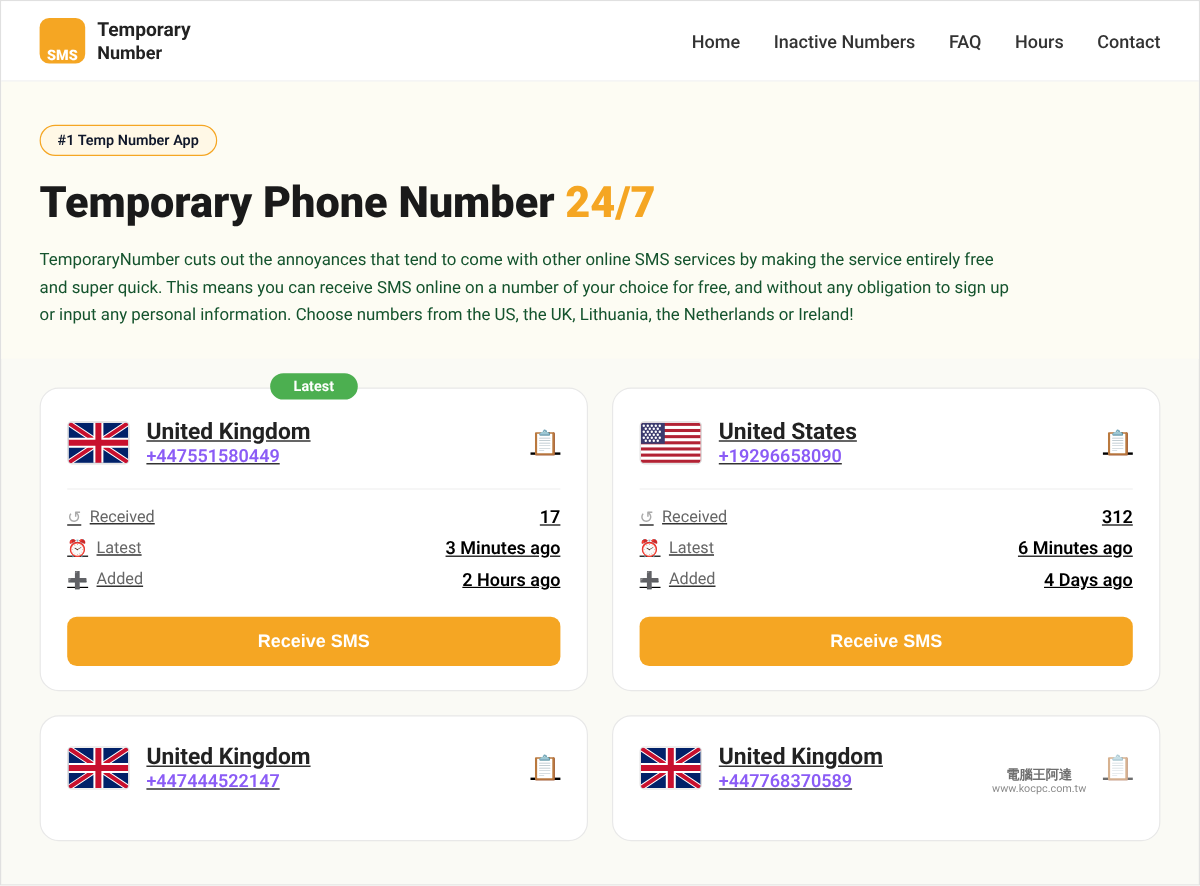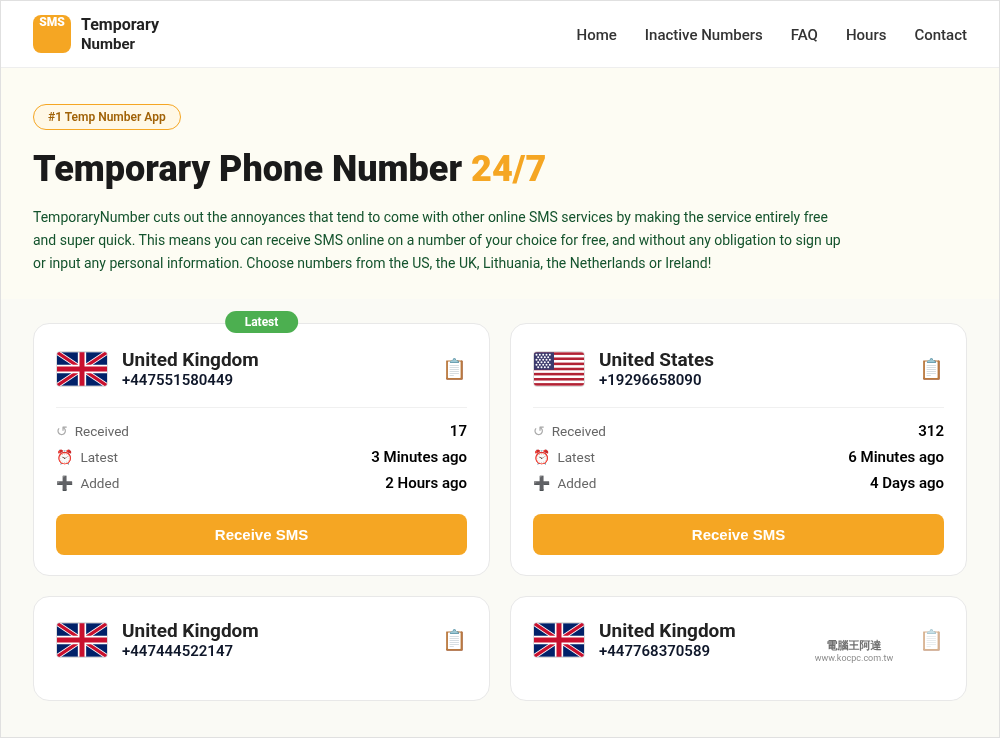--- a/index.html
+++ b/index.html
@@ -29,21 +29,21 @@
       display: flex;
       align-items: center;
       gap: 10px;
     }
     .logo-icon {
       background: #f5a623;
       border-radius: 8px;
       width: 38px;
       height: 38px;
       display: flex;
-      align-items: flex-start;
+      align-items: flex-end;
       justify-content: center;
       color: #fff;
       font-weight: 900;
       font-size: 12px;
     }
     .logo-text {
       display: flex;
       flex-direction: column;
       line-height: 1.2;
     }
@@ -72,21 +72,21 @@
 
     
     .hero {
       padding: 36px 32px 24px;
       background: #fdfcf3;
     }
     .badge {
       display: inline-block;
       background: #fff8e6;
       border: 1px solid #f5a623;
-      color: #a16207;
+      color: #0f172a;
       font-size: 12px;
       font-weight: 600;
       padding: 5px 14px;
       border-radius: 20px;
       margin-bottom: 18px;
     }
     .hero-title {
       font-size: 36px;
       font-weight: 900;
       color: #1a1a1a;
@@ -109,20 +109,21 @@
       gap: 20px;
       padding: 24px 32px 32px;
     }
 
     .card {
       background: #fff;
       border-radius: 16px;
       border: 1.5px solid #e8e8e8;
       padding: 24px 22px 20px;
       position: relative;
+      text-decoration: underline;
     }
     .card-latest-badge {
       position: absolute;
       top: -13px;
       left: 50%;
       transform: translateX(-50%);
       background: #4caf50;
       color: #fff;
       font-size: 12px;
       font-weight: 700;
@@ -154,21 +155,21 @@
       height: 100%;
     }
     .country-name {
       font-weight: 700;
       font-size: 19px;
       color: #222;
     }
     .phone-number {
       font-size: 15px;
       font-weight: 600;
-      color: #0f172a;
+      color: #8b5cf6;
     }
     .copy-icon {
       color: #90b4d4;
       font-size: 20px;
       cursor: pointer;
     }
 
     .card-divider {
       border: none;
       border-top: 1px solid #f0f0f0;
@@ -217,21 +218,21 @@
     }
 
     
     .card-bottom {
       padding: 22px 22px 22px;
     }
 
     
     .watermark {
       position: absolute;
-      bottom: 0; right: 12px;
+      bottom: 0; right: 0;
       width: 200px;
       height: 100px;
       opacity: 0.85;
       pointer-events: none;
       display: flex;
       flex-direction: column;
       align-items: center;
       justify-content: center;
       background: rgba(255,255,255,0.5);
       border-top-left-radius: 8px;

